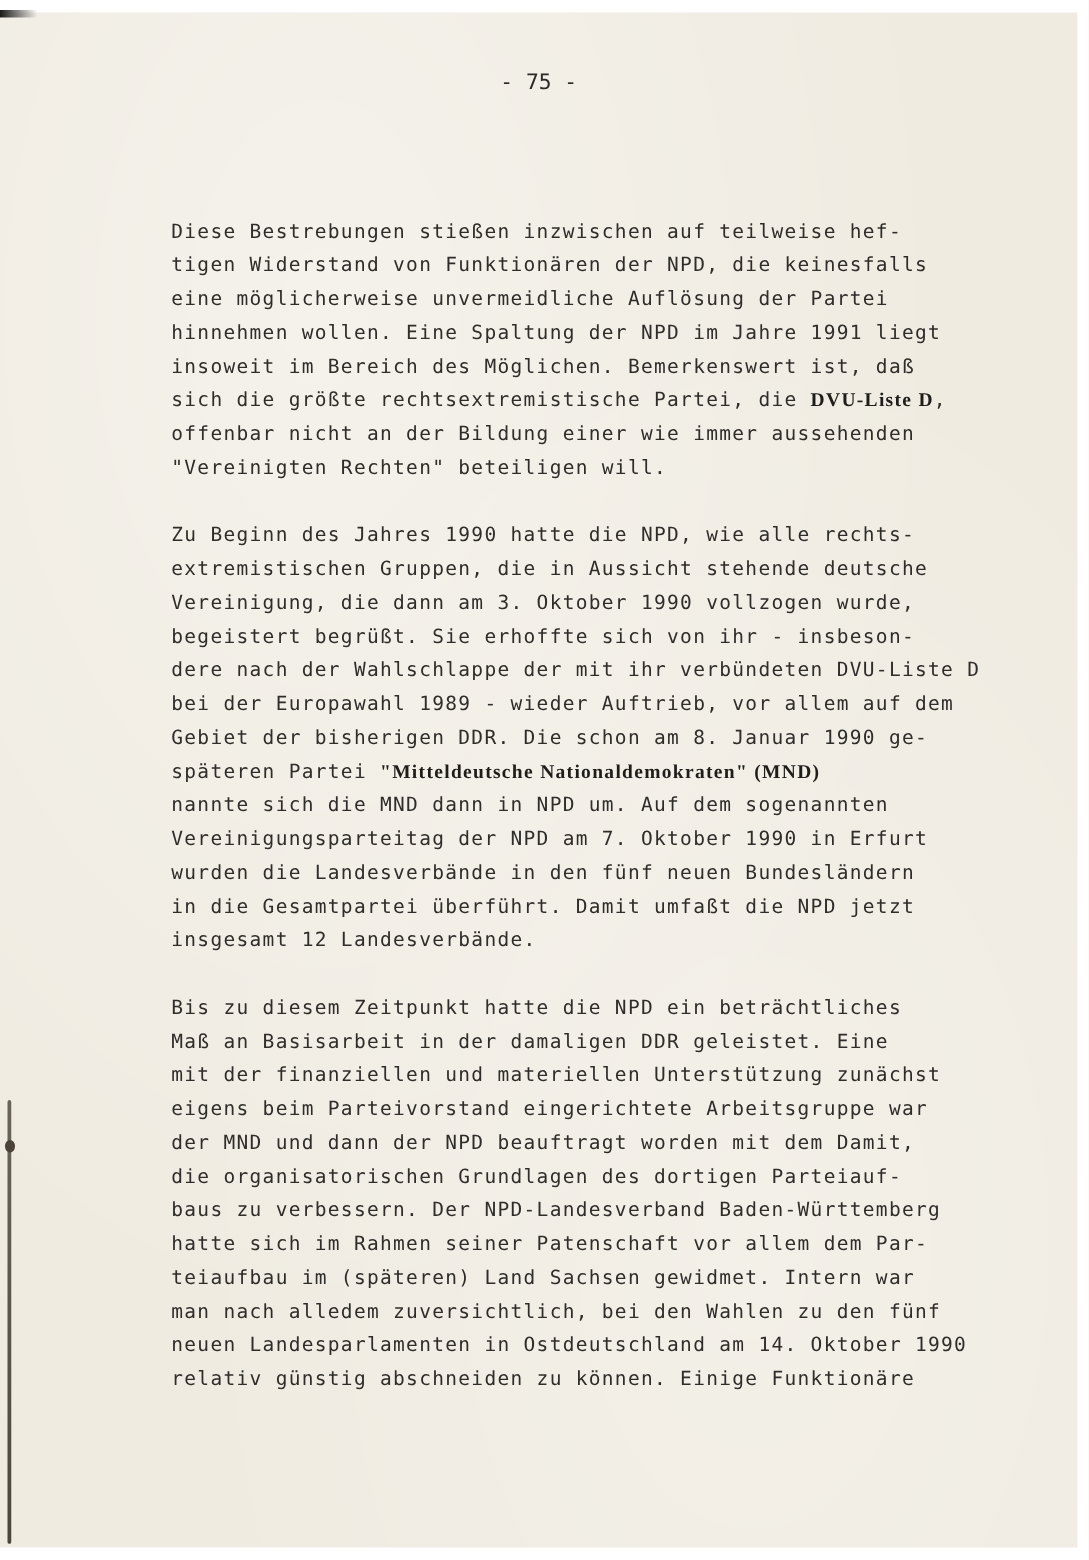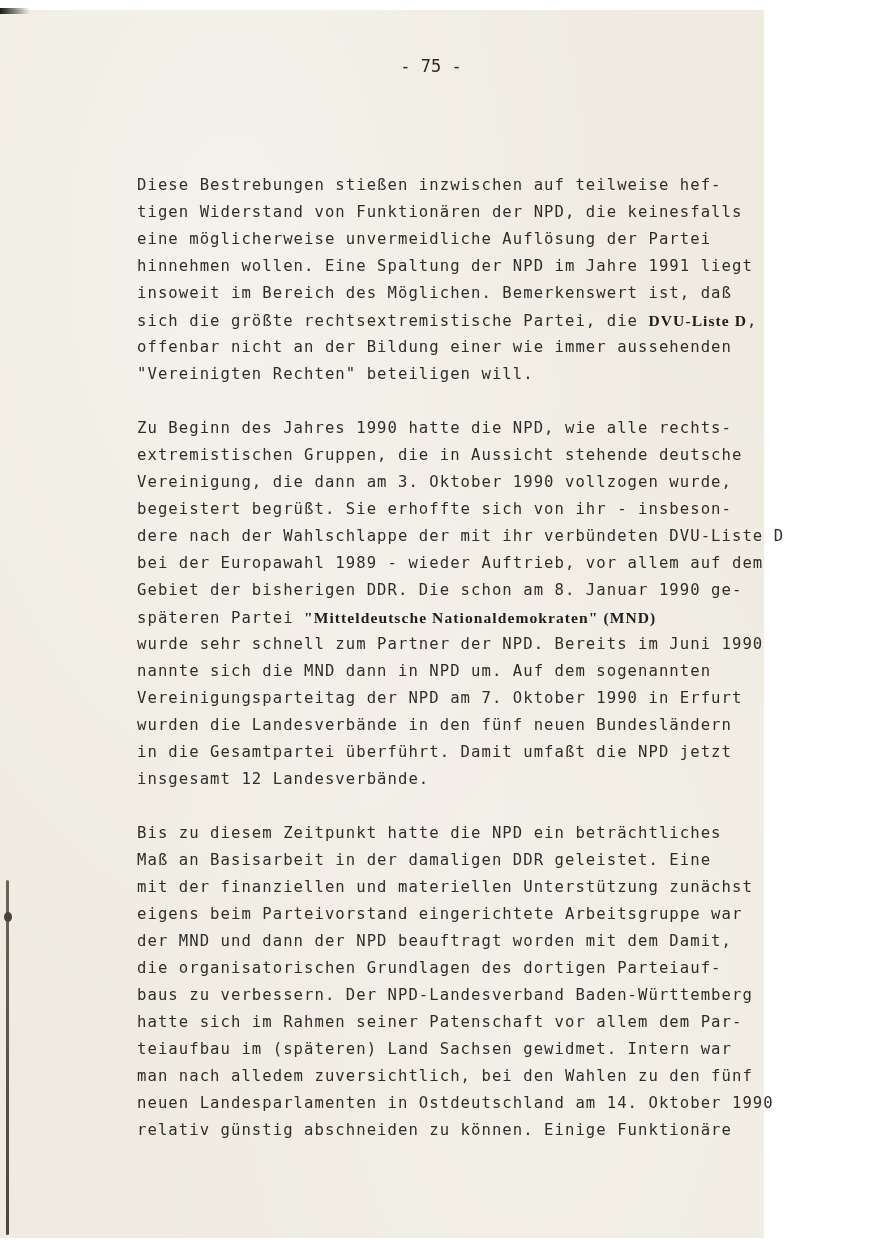--- a/index.html
+++ b/index.html
@@ -1,20 +1,20 @@
 <!DOCTYPE html>
 <html><head>
 <meta charset="utf-8">
 <style>
   html, body { margin: 0; padding: 0; }
   body {
     width: 871px; height: 1248px; background: #ffffff; position: relative; overflow: hidden;
   }
   .paper {
-    position: absolute; left: 0; top: 10px; width: 764px; height: 1228px;
+    position: absolute; left: 0; top: 10px; width: 862px; height: 1228px;
     background: #efebe1;
     background-image:
       radial-gradient(ellipse at 30% 20%, rgba(255,255,255,0.35), rgba(255,255,255,0) 60%),
       radial-gradient(ellipse at 70% 80%, rgba(255,255,255,0.25), rgba(255,255,255,0) 55%);
   }
   .top-edge {
     position: absolute; left: 0; top: 8px; width: 30px; height: 6px;
     background: linear-gradient(90deg, #1a1a1a, rgba(26,26,26,0));
   }
   .left-binding {
@@ -57,21 +57,20 @@
       </div>
       <div class="para">
         <span class="line"><span>Zu Beginn des Jahres 1990 hatte die NPD, wie alle rechts-</span></span>
         <span class="line"><span>extremistischen Gruppen, die in Aussicht stehende deutsche</span></span>
         <span class="line"><span>Vereinigung, die dann am 3. Oktober 1990 vollzogen wurde,</span></span>
         <span class="line"><span>begeistert begrüßt. Sie erhoffte sich von ihr - insbeson-</span></span>
         <span class="line"><span>dere nach der Wahlschlappe der mit ihr verbündeten DVU-Liste D</span></span>
         <span class="line"><span>bei der Europawahl 1989 - wieder Auftrieb, vor allem auf dem</span></span>
         <span class="line"><span>Gebiet der bisherigen DDR. Die schon am 8. Januar 1990 ge-</span></span>
         <span class="line"><span>späteren Partei </span><span class="bold">"Mitteldeutsche Nationaldemokraten" (MND)</span></span>
-        <span class="line"><span>wurde sehr schnell zum Partner der NPD. Bereits im Juni 1990</span></span>
         <span class="line"><span>nannte sich die MND dann in NPD um. Auf dem sogenannten</span></span>
         <span class="line"><span>Vereinigungsparteitag der NPD am 7. Oktober 1990 in Erfurt</span></span>
         <span class="line"><span>wurden die Landesverbände in den fünf neuen Bundesländern</span></span>
         <span class="line"><span>in die Gesamtpartei überführt. Damit umfaßt die NPD jetzt</span></span>
         <span class="line"><span>insgesamt 12 Landesverbände.</span></span>
       </div>
       <div class="para">
         <span class="line"><span>Bis zu diesem Zeitpunkt hatte die NPD ein beträchtliches</span></span>
         <span class="line"><span>Maß an Basisarbeit in der damaligen DDR geleistet. Eine</span></span>
         <span class="line"><span>mit der finanziellen und materiellen Unterstützung zunächst</span></span>

